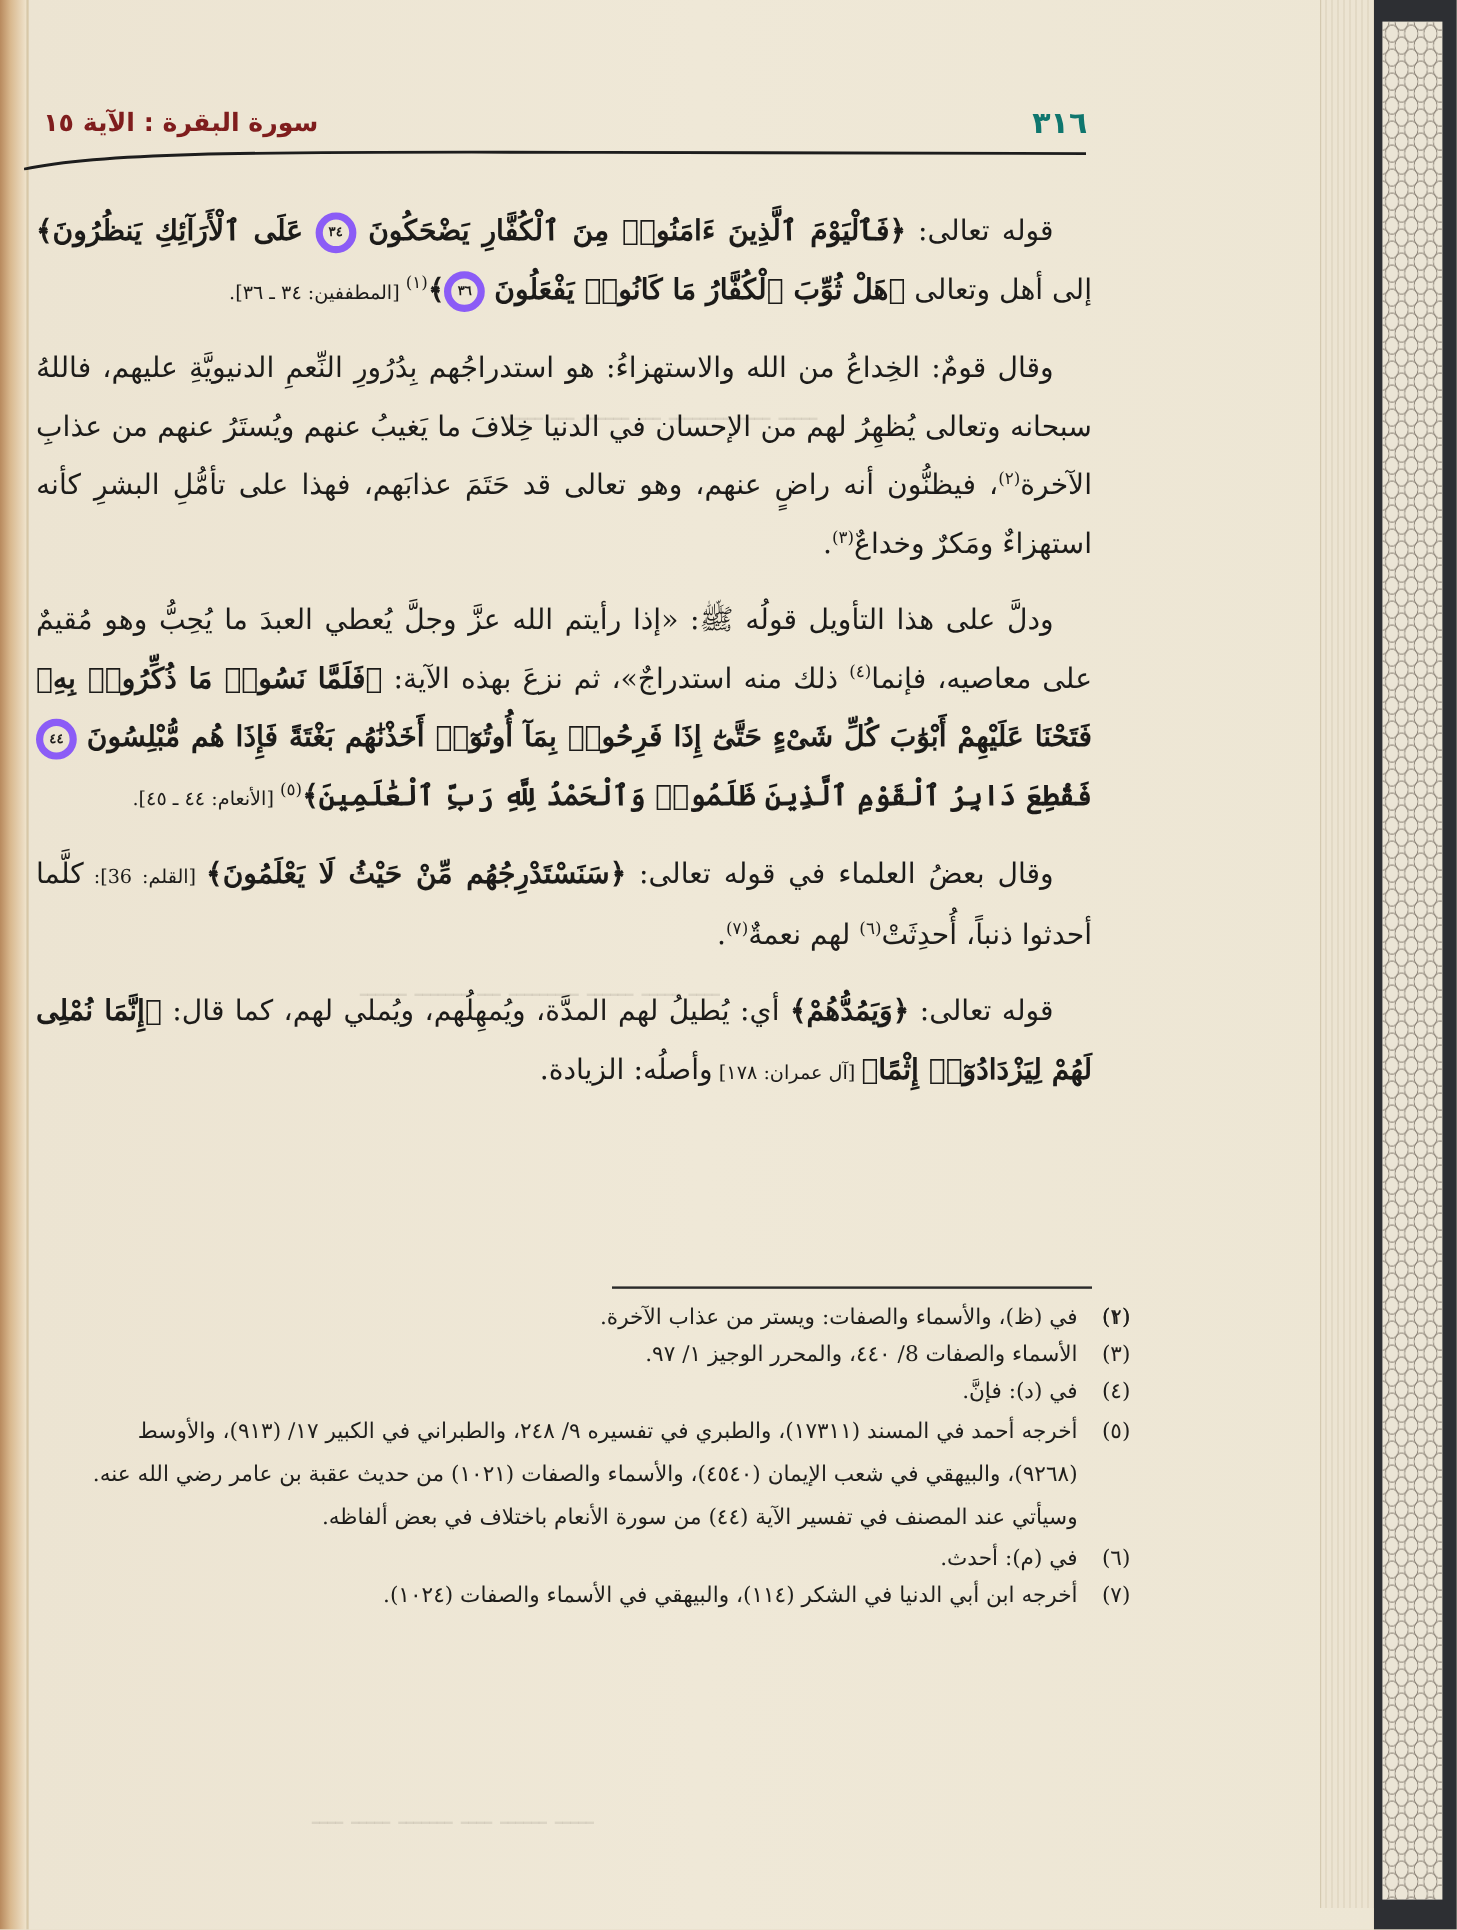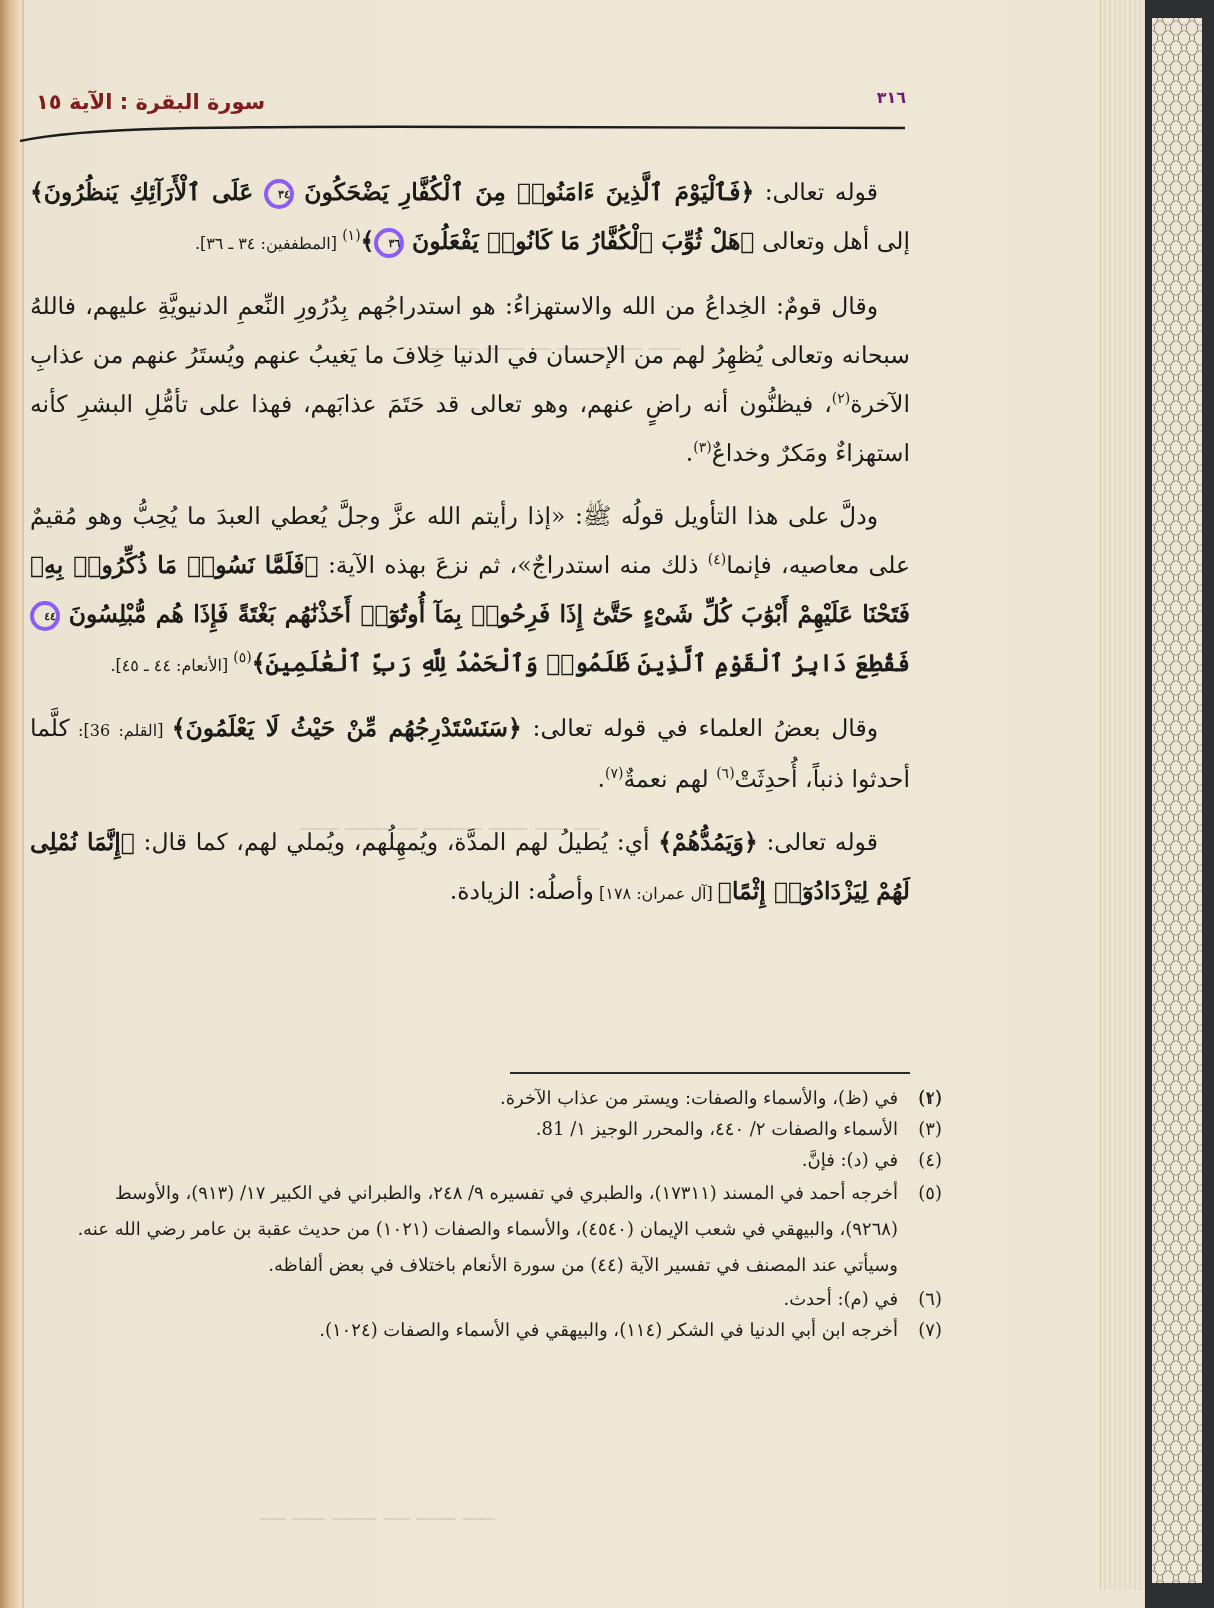--- a/index.html
+++ b/index.html
@@ -67,22 +67,22 @@
     position: absolute;
     left: 36px; top: 88px;
     width: 870px; height: 40px;
     direction: rtl;
   }
   .page-number {
     position: absolute;
     right: 0; top: 0;
     font-family: "DejaVu Sans", sans-serif;
     font-weight: bold;
-    font-size: 16px;
-    color: #701a75;
+    font-size: 25px;
+    color: #0f766e;
   }
   .running-title {
     position: absolute;
     left: 0; top: 2px;
     font-family: "DejaVu Sans", sans-serif;
     font-weight: bold;
     font-size: 21px;
     color: #7f1d1d;
   }
   .header-rule {
@@ -117,24 +117,25 @@
     font-size: 14px;
     vertical-align: super;
     line-height: 0;
   }
   .ref {
     font-size: 16px;
   }
   .aya-mark {
     display: inline-block;
     width: 22px; height: 22px;
-    border: 4px solid #8b5cf6;
+    border: 6px solid #8b5cf6;
     border-radius: 50%;
     font-size: 11px;
     line-height: 22px;
+    text-align: center;
     vertical-align: middle;
     font-family: Liberation Serif, serif;
     font-weight: bold;
     text-indent: 0;
   }
   .footnote-rule {
     position: absolute;
     left: 510px; top: 1072px;
     width: 400px; height: 2px;
     background: #2a2a2a;
@@ -226,21 +227,21 @@
 <div class="footnotes">
   <p class="fn">
     <span class="fn-num">(١)</span>
   </p>
   <p class="fn">
     <span class="fn-num">(٢)</span>
     <span>في (ظ)، والأسماء والصفات: ويستر من عذاب الآخرة.</span>
   </p>
   <p class="fn">
     <span class="fn-num">(٣)</span>
-    <span>الأسماء والصفات ٢/ ٤٤٠، والمحرر الوجيز ١/ 81.</span>
+    <span>الأسماء والصفات 8/ ٤٤٠، والمحرر الوجيز ١/ ٩٧.</span>
   </p>
   <p class="fn">
     <span class="fn-num">(٤)</span>
     <span>في (د): فإنَّ.</span>
   </p>
   <p class="fn wide">
     <span class="fn-num">(٥)</span>
     <span>أخرجه أحمد في المسند (١٧٣١١)، والطبري في تفسيره ٩/ ٢٤٨، والطبراني في الكبير ١٧/ (٩١٣)، والأوسط (٩٢٦٨)، والبيهقي في شعب الإيمان (٤٥٤٠)، والأسماء والصفات (١٠٢١) من حديث عقبة بن عامر رضي الله عنه. وسيأتي عند المصنف في تفسير الآية (٤٤) من سورة الأنعام باختلاف في بعض ألفاظه.</span>
   </p>
   <p class="fn">

